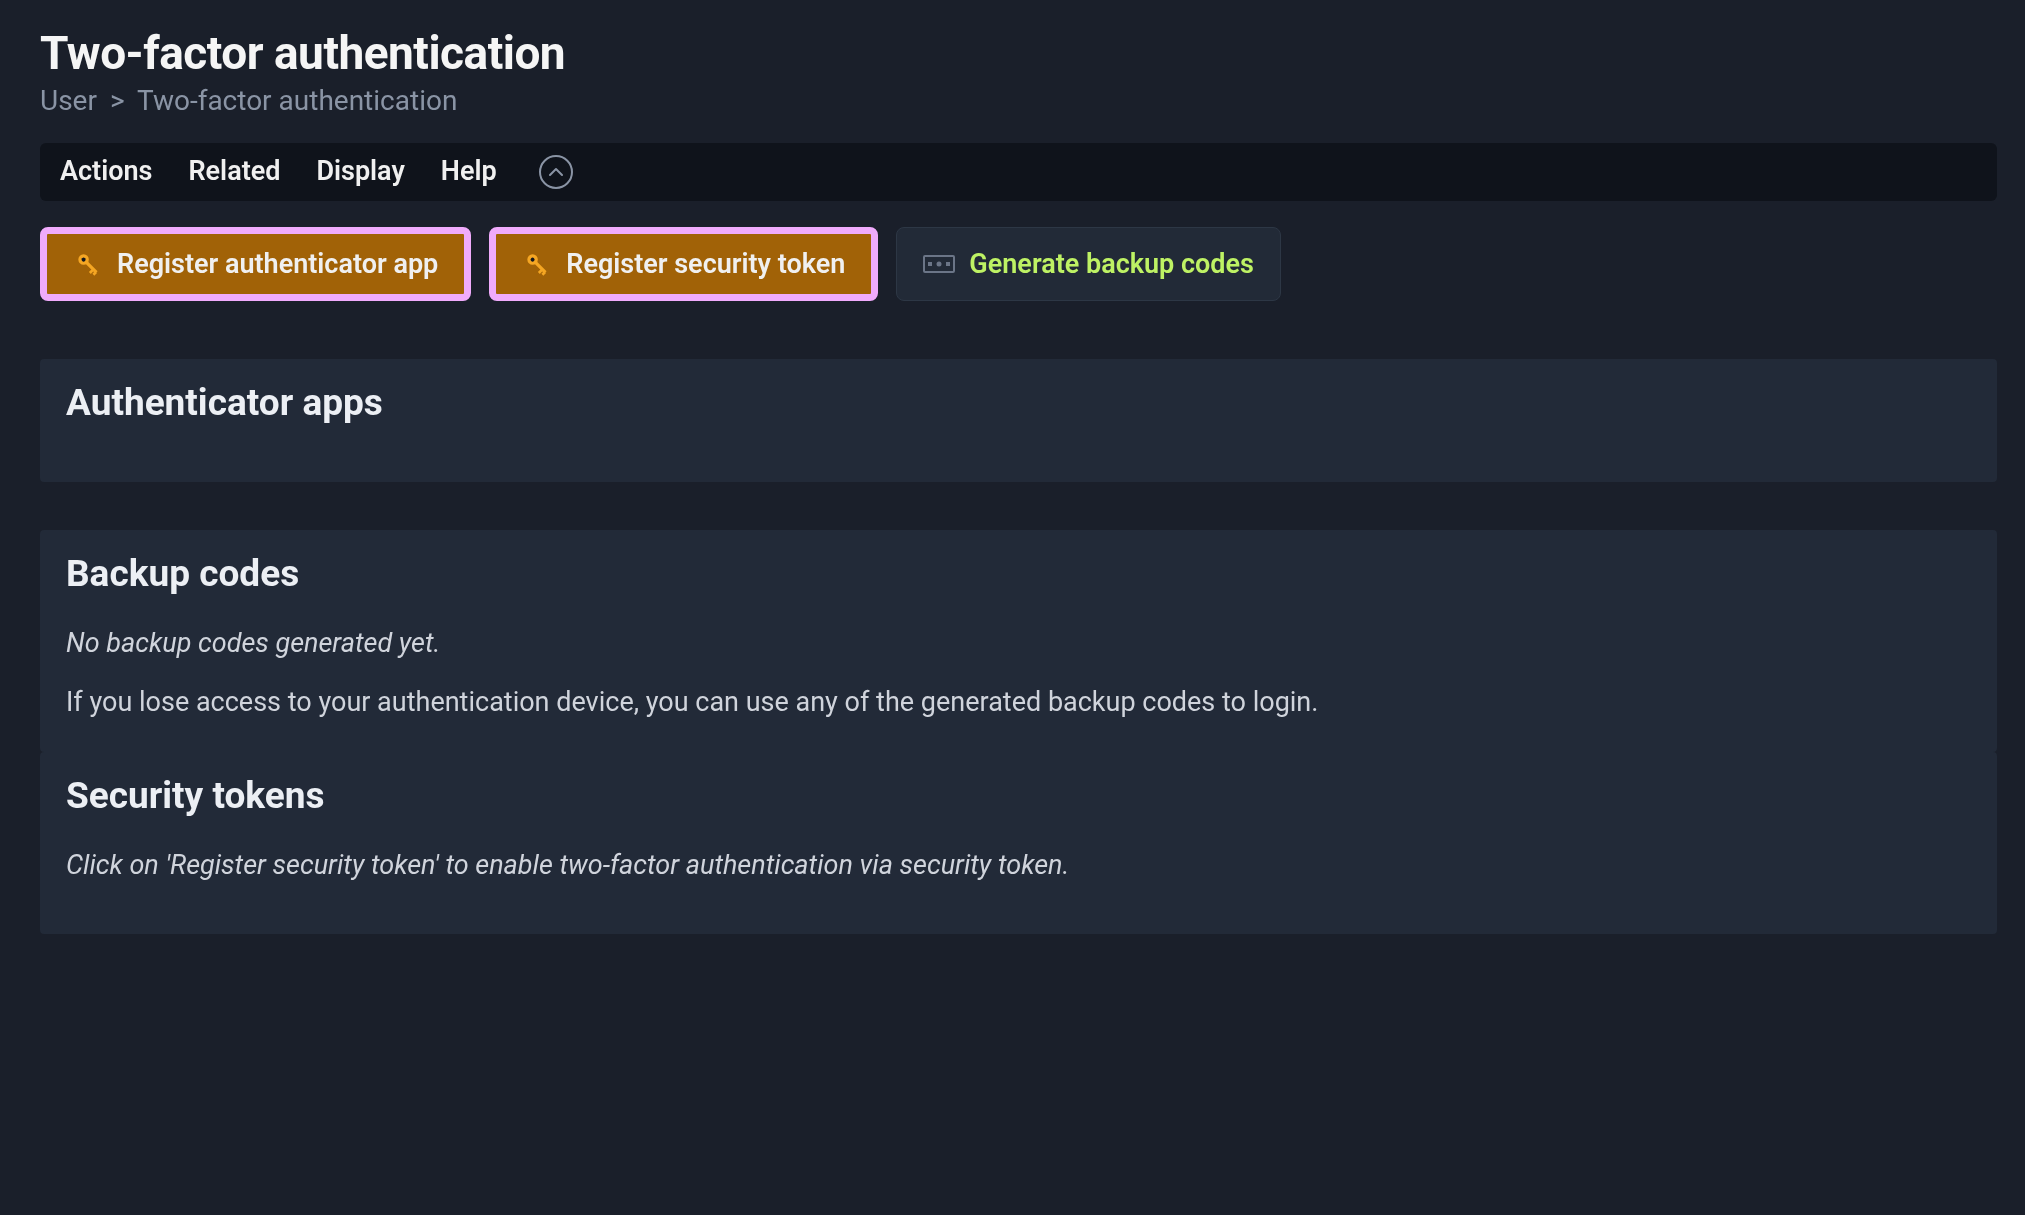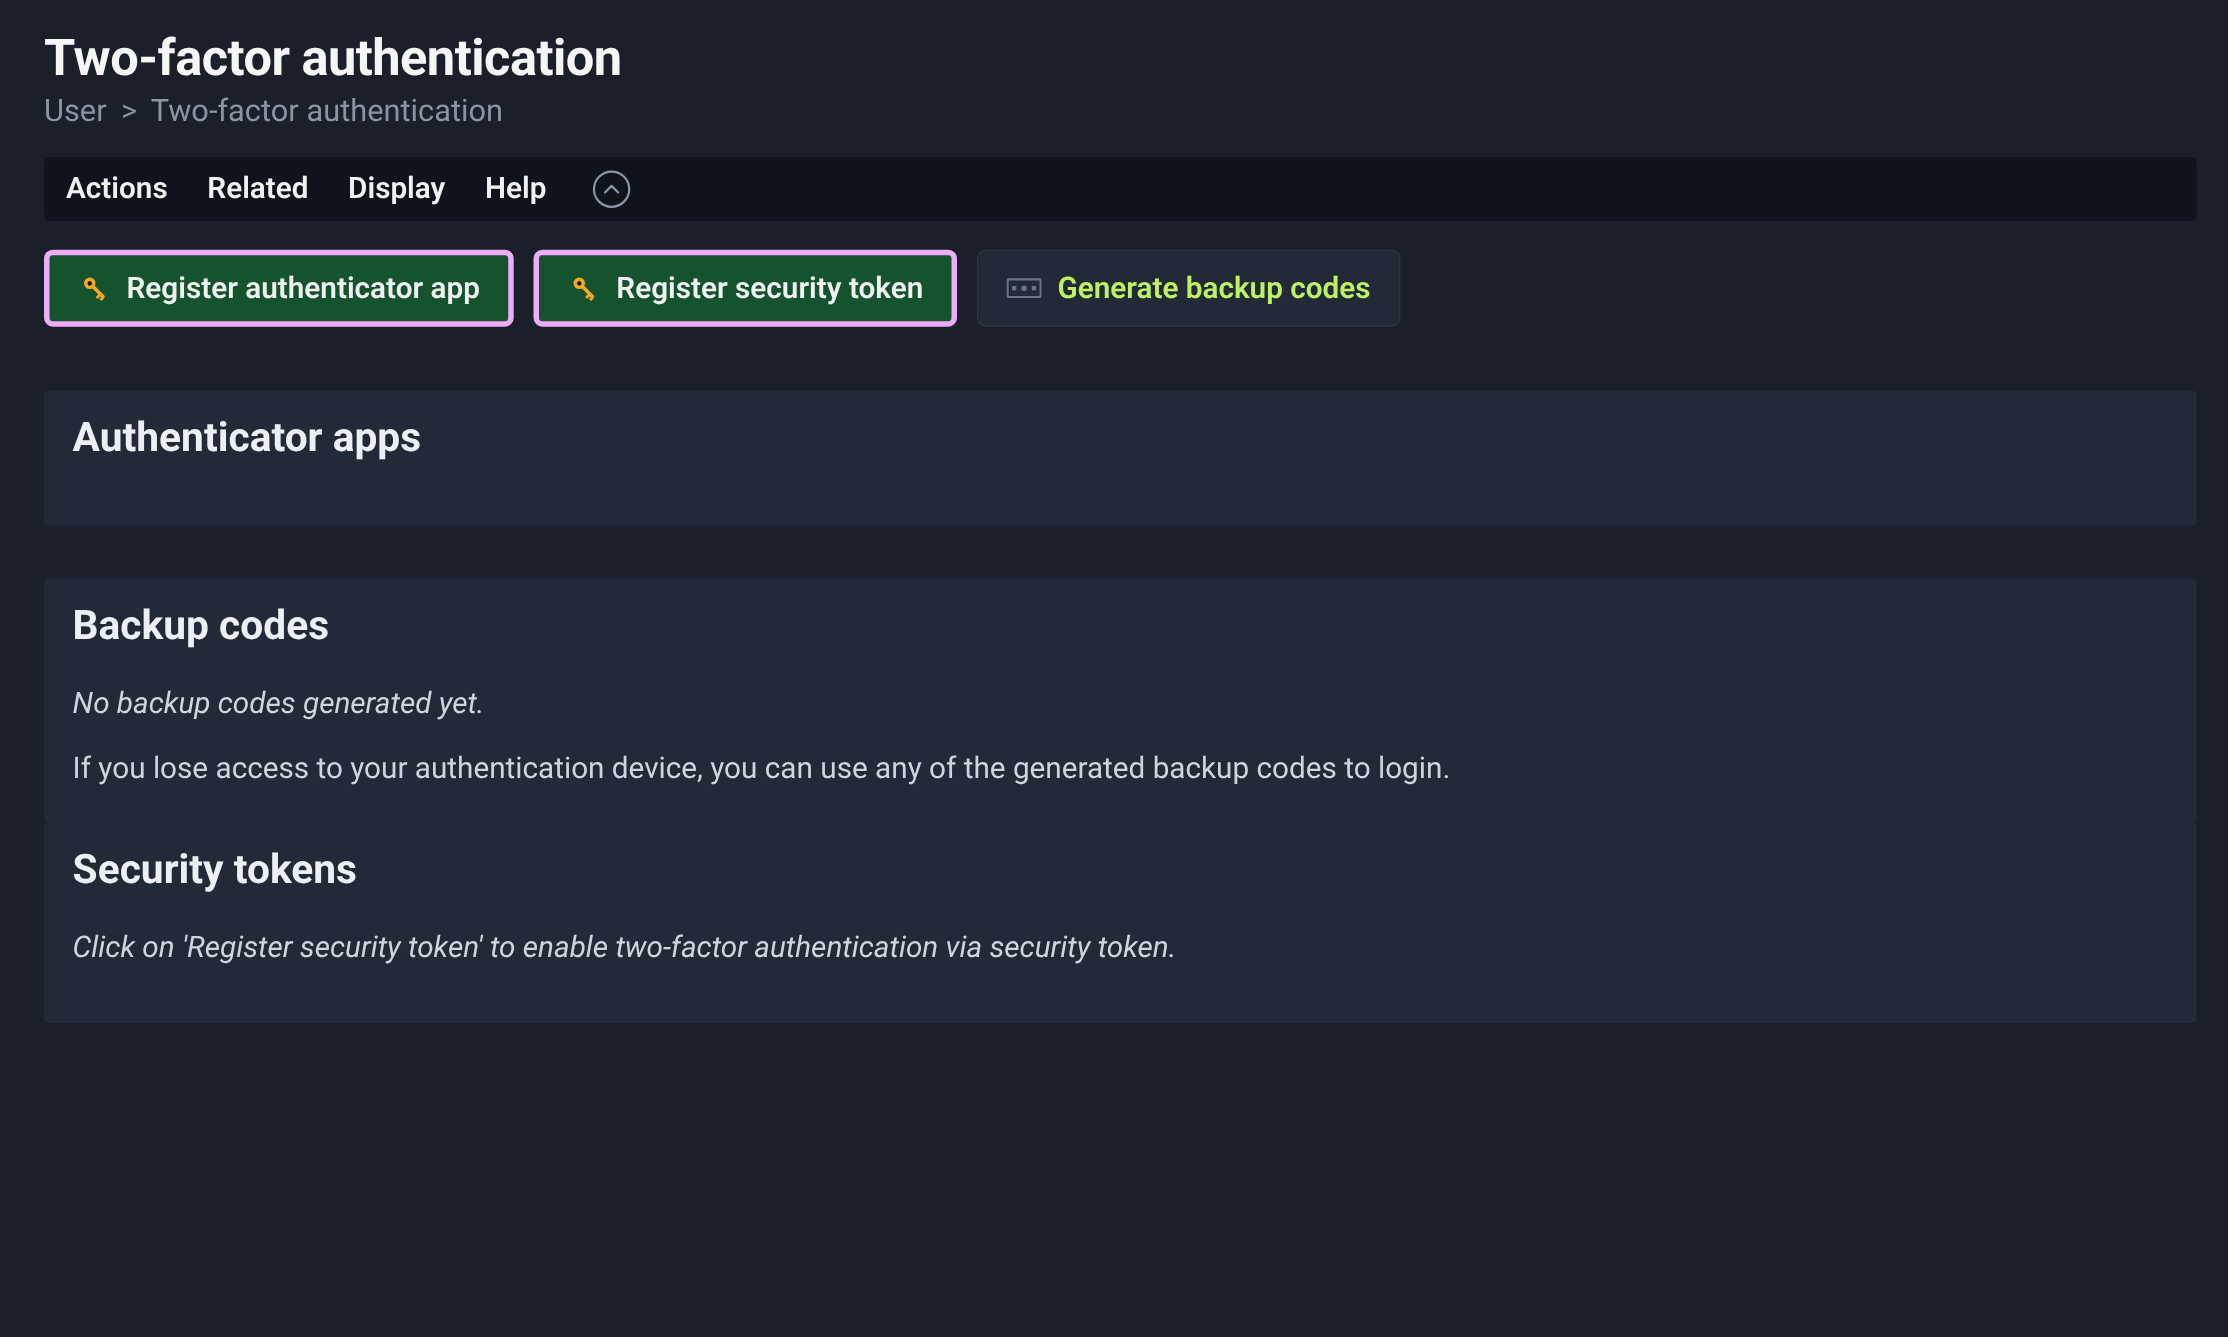--- a/index.html
+++ b/index.html
@@ -64,22 +64,22 @@
 
   .action-row {
     display: flex;
     gap: 18px;
     margin-bottom: 58px;
   }
   .action-btn {
     display: flex;
     align-items: center;
     gap: 14px;
-    background: #14532d;
-    border: 5px solid #f0abfc;
+    background: #a16207;
+    border: 7px solid #f0abfc;
     border-radius: 8px;
     padding: 14px 26px;
     font-size: 27px;
     font-weight: 600;
     color: #f0f0f0;
     cursor: pointer;
   }
   .action-btn.disabled {
     background: #222a37;
     color: #bef264;

